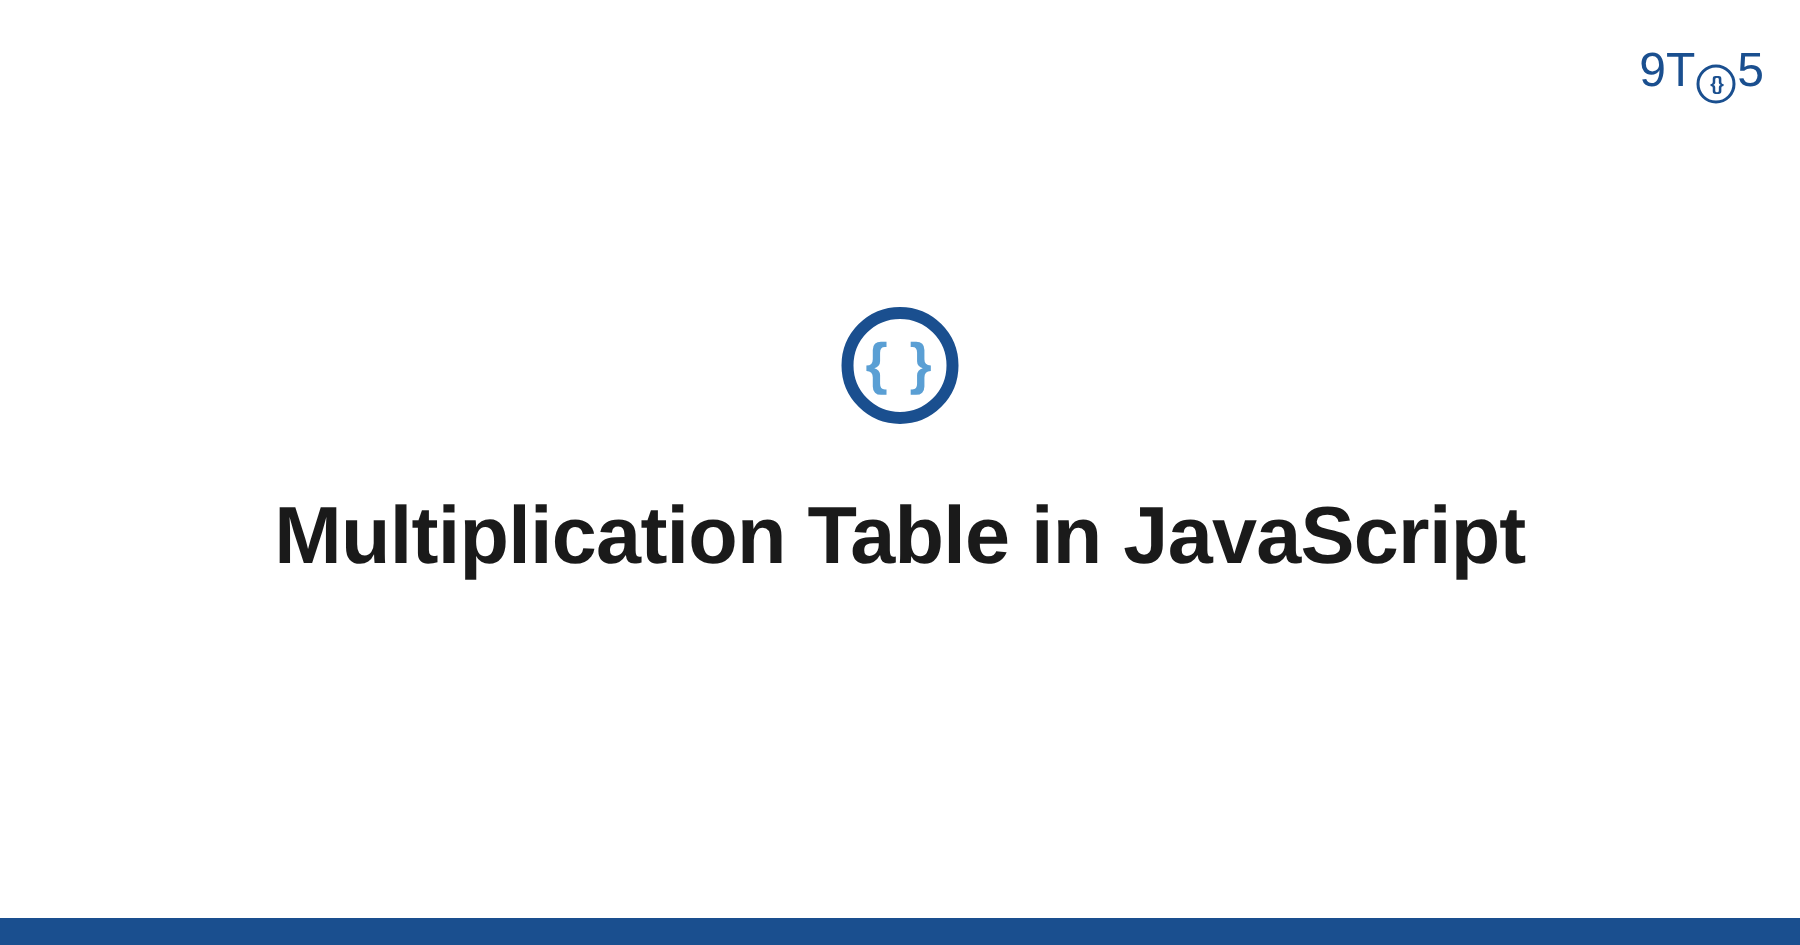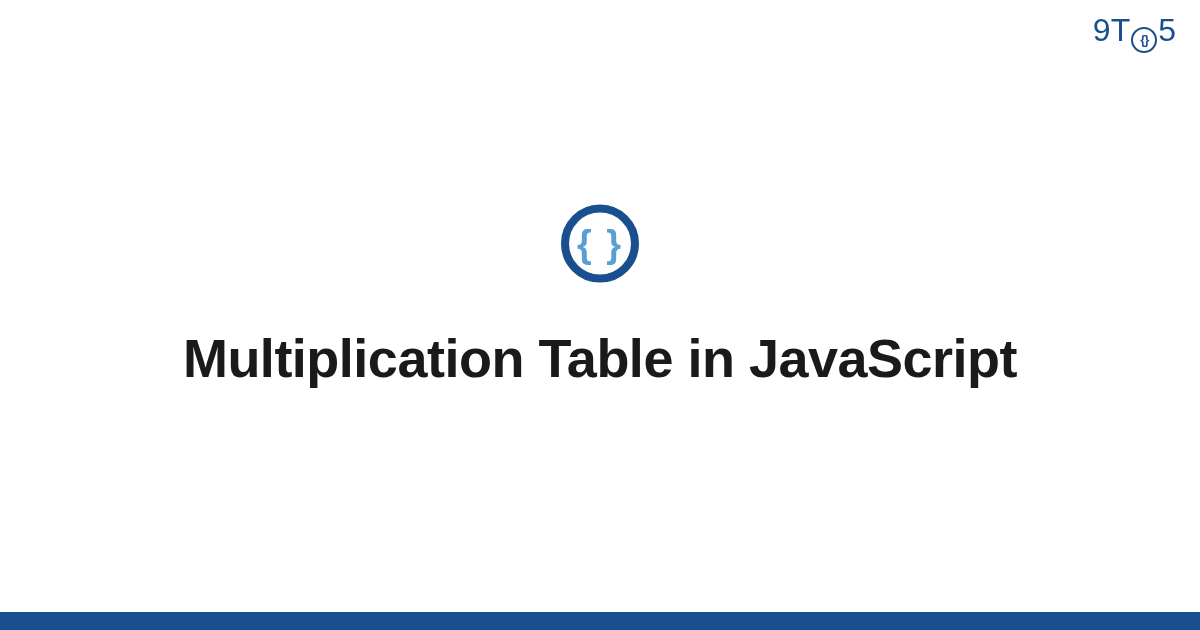--- a/index.html
+++ b/index.html
@@ -20,20 +20,21 @@
       top: 12px;
       right: 24px;
       display: flex;
       align-items: baseline;
       font-size: 32px;
       font-weight: 400;
     }
     .brand-9t {
       color: #1a4f8f;
       font-weight: 500;
+      margin-top: 16px;
     }
     .brand-o {
       display: inline-flex;
       align-items: center;
       justify-content: center;
       width: 26px;
       height: 26px;
       border: 2.5px solid #1a4f8f;
       border-radius: 50%;
       margin: 0 1px;

